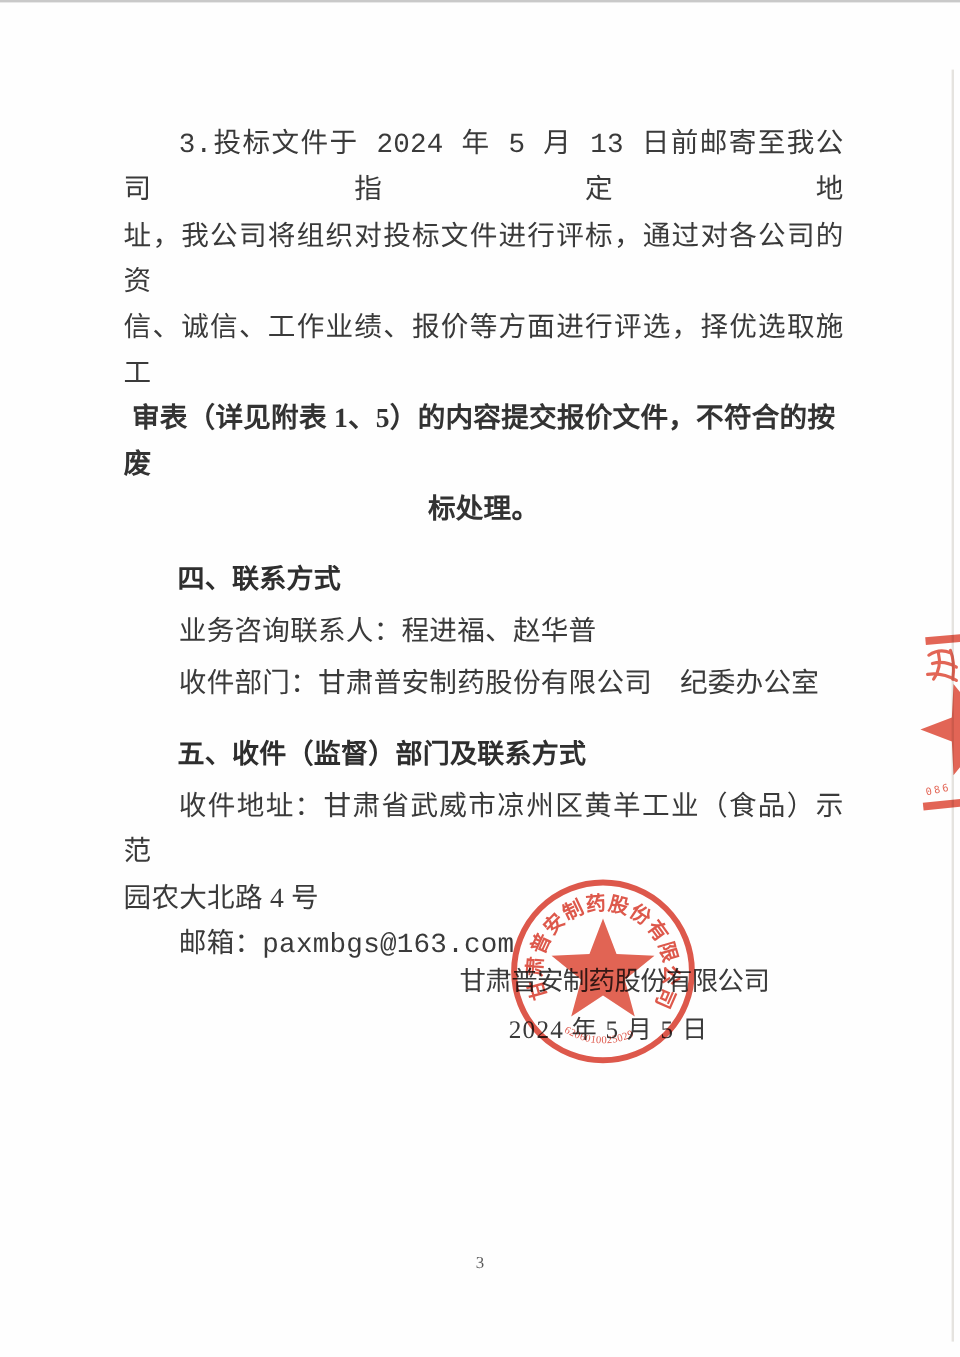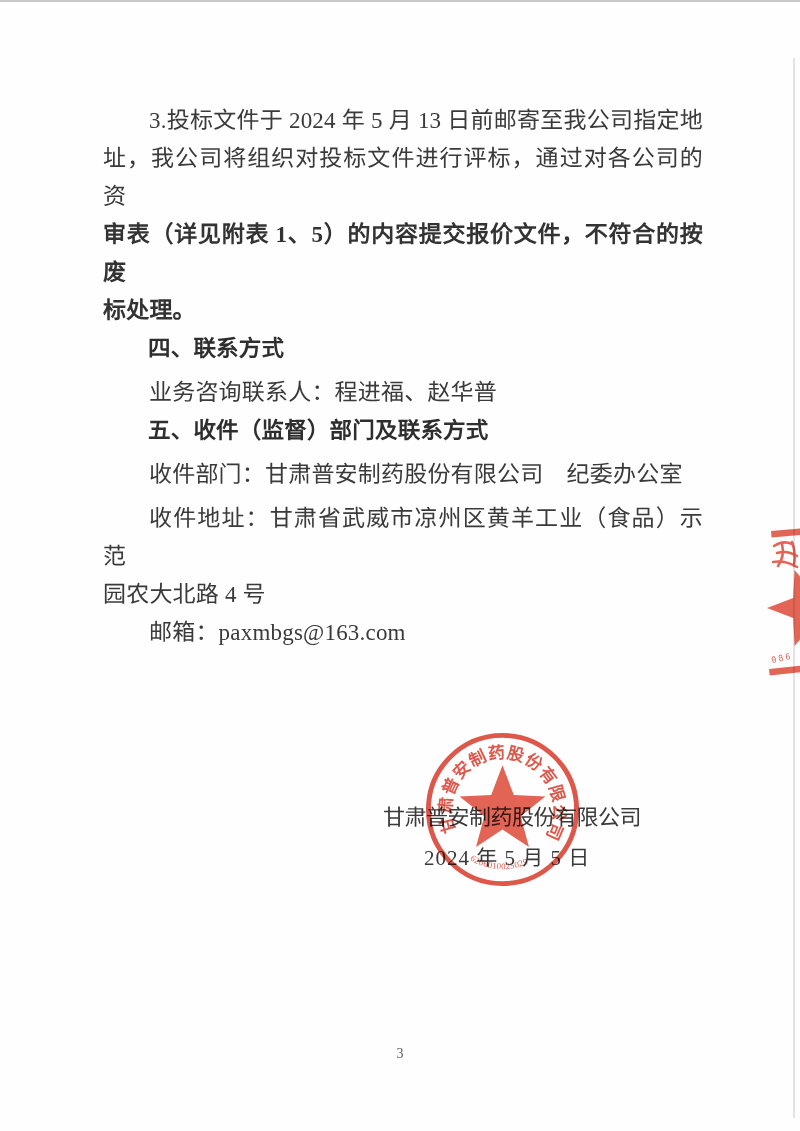--- a/index.html
+++ b/index.html
@@ -18,25 +18,25 @@
     position:absolute;top:58px;right:5px;width:2px;height:1060px;
     background:#e5e3df;
   }
   .doc{
     position:absolute;top:102px;left:103px;width:600px;
     font-size:23px;line-height:38px;color:#3a3a3a;
     letter-spacing:.2px;
   }
   .ln{white-space:nowrap;}
   .ln.fill{white-space:normal;text-align:justify;text-align-last:justify;}
-  .ln.indent{text-indent:2em;}
-  .ln.bold{font-weight:700;color:#333;}
+  .ln.indent{text-indent:2em;font-family:Liberation Mono, monospace;}
+  .ln.bold{font-weight:700;color:#333;text-align:center;}
   .ln.heading{
     font-family:"Liberation Sans","DejaVu Sans",sans-serif;
-    font-weight:700;color:#2e2e2e;font-size:22.5px;
+    font-weight:700;color:#2e2e2e;font-size:22.5px;margin-top:20px;
   }
   .ln.gap-top{margin-top:6px;}
   .sig-company{
     position:absolute;left:383px;top:799px;
     font-size:22px;letter-spacing:-0.5px;color:#3a3a3a;white-space:nowrap;
   }
   .sig-date{
     position:absolute;left:424px;top:841px;
     font-size:21px;letter-spacing:1px;color:#3a3a3a;white-space:nowrap;
   }
@@ -61,26 +61,27 @@
 <body>
 
 <div class="page">
 
   <div class="edge-top"></div>
   <div class="edge-right"></div>
 
   <main class="doc">
     <div class="ln indent fill">3.投标文件于 2024 年 5 月 13 日前邮寄至我公司指定地</div>
     <div class="ln fill">址，我公司将组织对投标文件进行评标，通过对各公司的资</div>
+    <div class="ln fill">信、诚信、工作业绩、报价等方面进行评选，择优选取施工</div>
     <div class="ln fill bold">审表（详见附表 1、5）的内容提交报价文件，不符合的按废</div>
     <div class="ln bold">标处理。</div>
     <div class="ln indent heading">四、联系方式</div>
     <div class="ln indent gap-top">业务咨询联系人：程进福、赵华普</div>
+    <div class="ln indent gap-top">收件部门：甘肃普安制药股份有限公司　纪委办公室</div>
     <div class="ln indent heading">五、收件（监督）部门及联系方式</div>
-    <div class="ln indent gap-top">收件部门：甘肃普安制药股份有限公司　纪委办公室</div>
     <div class="ln indent fill gap-top">收件地址：甘肃省武威市凉州区黄羊工业（食品）示范</div>
     <div class="ln">园农大北路 4 号</div>
     <div class="ln indent">邮箱：paxmbgs@163.com</div>
   </main>
 
   <div class="sig-company">甘肃普安制药股份有限公司</div>
   <div class="sig-date">2024 年 5 月 5 日</div>
 
   <svg class="seal" viewBox="-80 -80 160 160" xmlns="http://www.w3.org/2000/svg">
     <defs>

